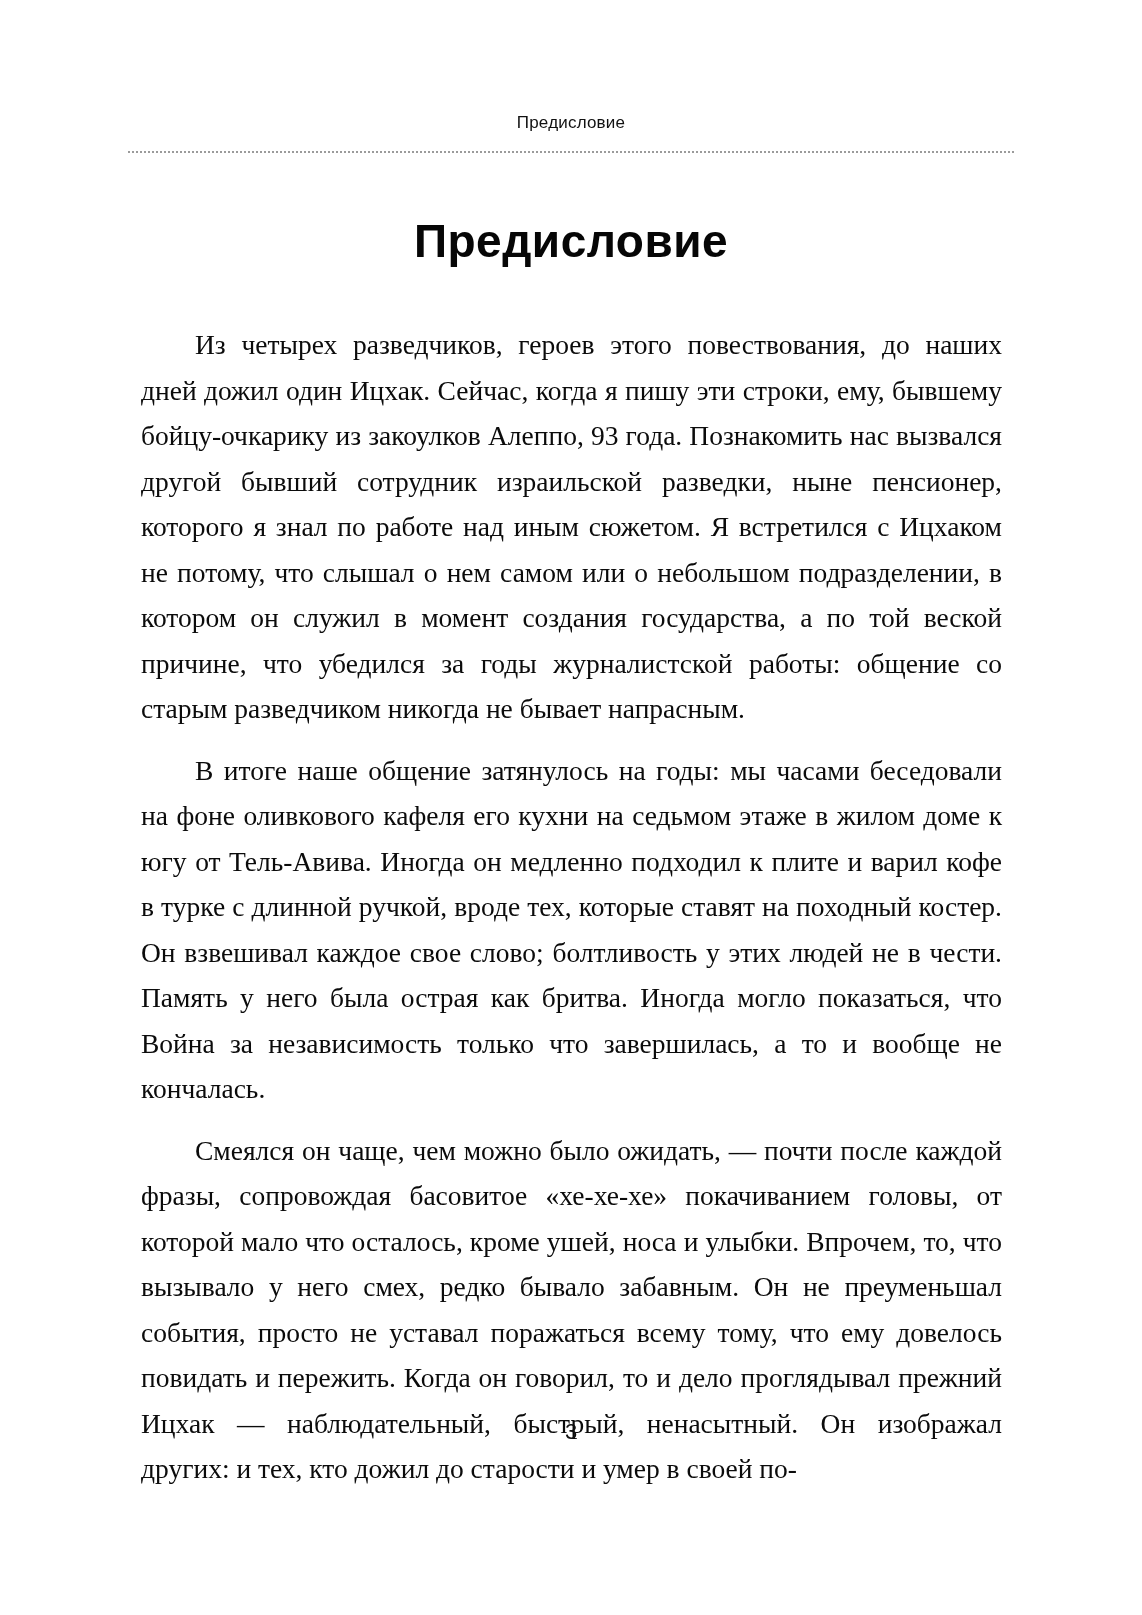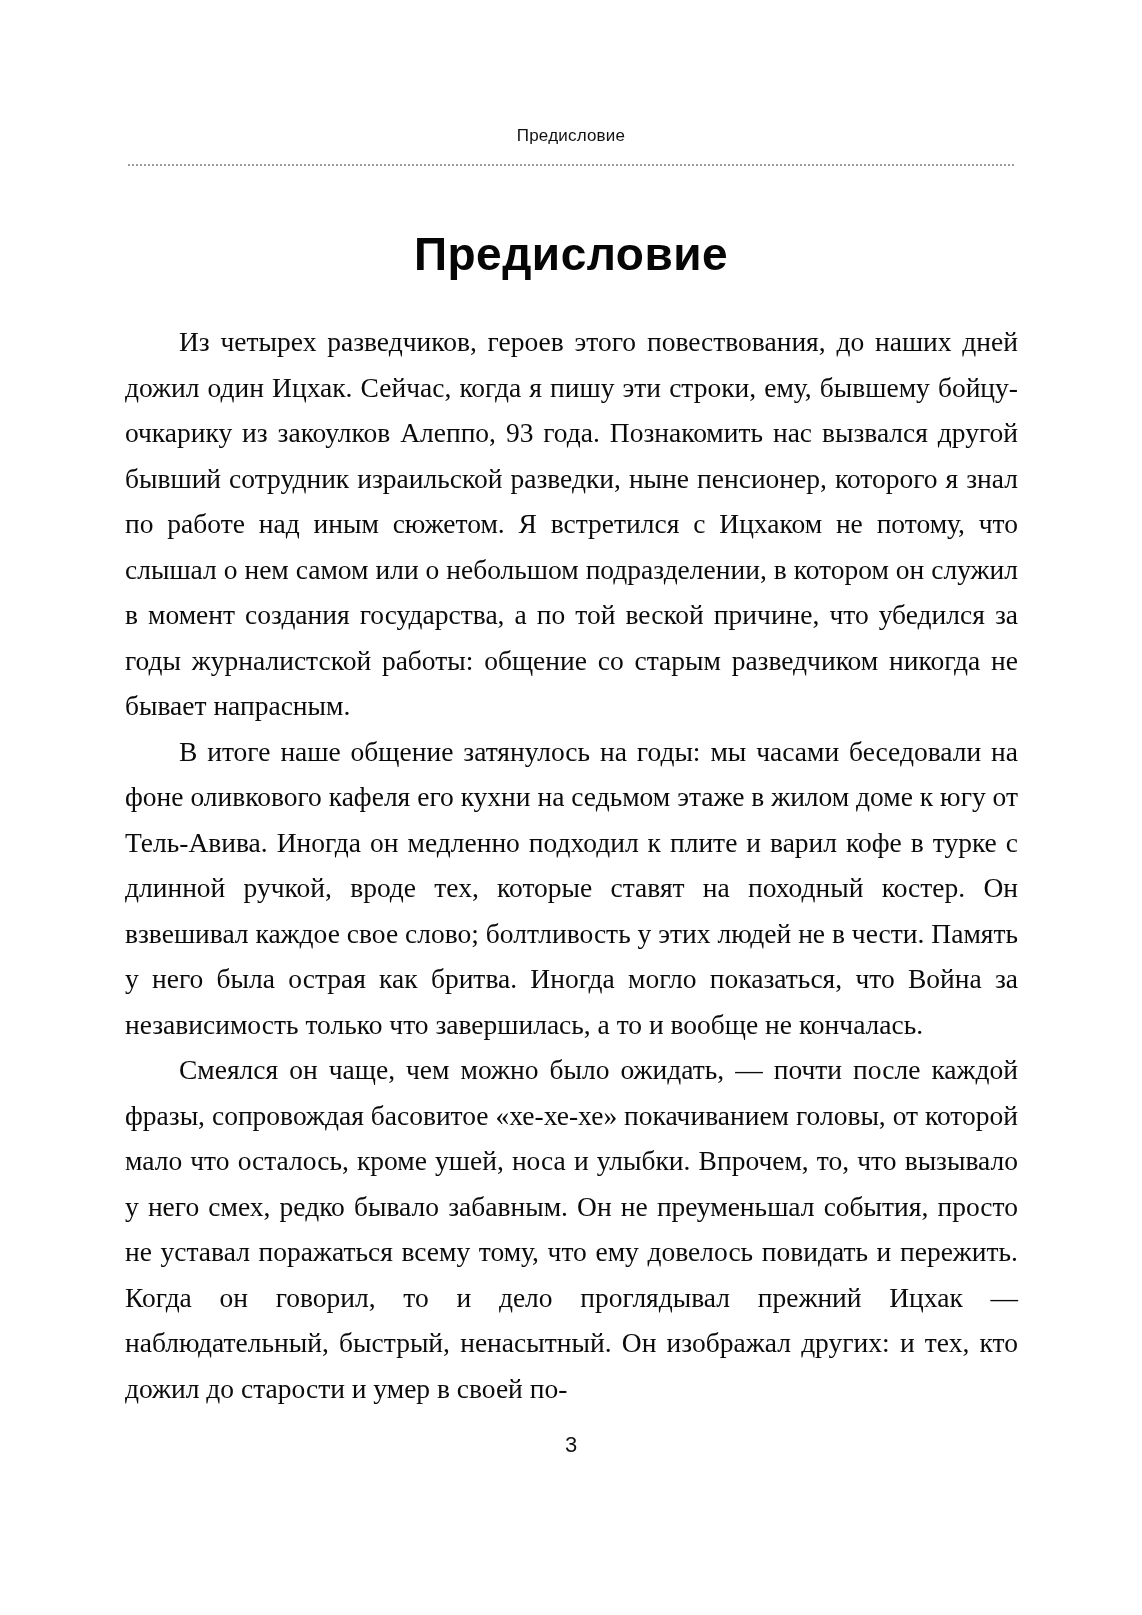--- a/index.html
+++ b/index.html
@@ -12,21 +12,21 @@
     height: 1615px;
     font-family: "Liberation Serif", "DejaVu Serif", serif;
     color: #0d0d0d;
     position: relative;
     overflow: hidden;
   }
 
   .page {
     position: absolute;
     left: 0;
-    top: 14px;
+    top: 1px;
     width: 1142px;
     height: 1471px;
     box-sizing: border-box;
   }
 
   
   .running-head {
     position: absolute;
     left: 128px;
     top: 112px;
@@ -69,21 +69,21 @@
     width: 893px;
     font-size: 27.5px;
     line-height: 45.5px;
     text-align: justify;
     text-justify: inter-word;
     hyphens: manual;
     color: #0b0b0b;
   }
 
   .body-text p {
-    margin: 0;
+    margin: 16px;
     text-indent: 54px;
     font-family: Liberation Serif, serif;
   }
 
   
   .folio {
     position: absolute;
     left: 128px;
     top: 1418px;
     width: 886px;

